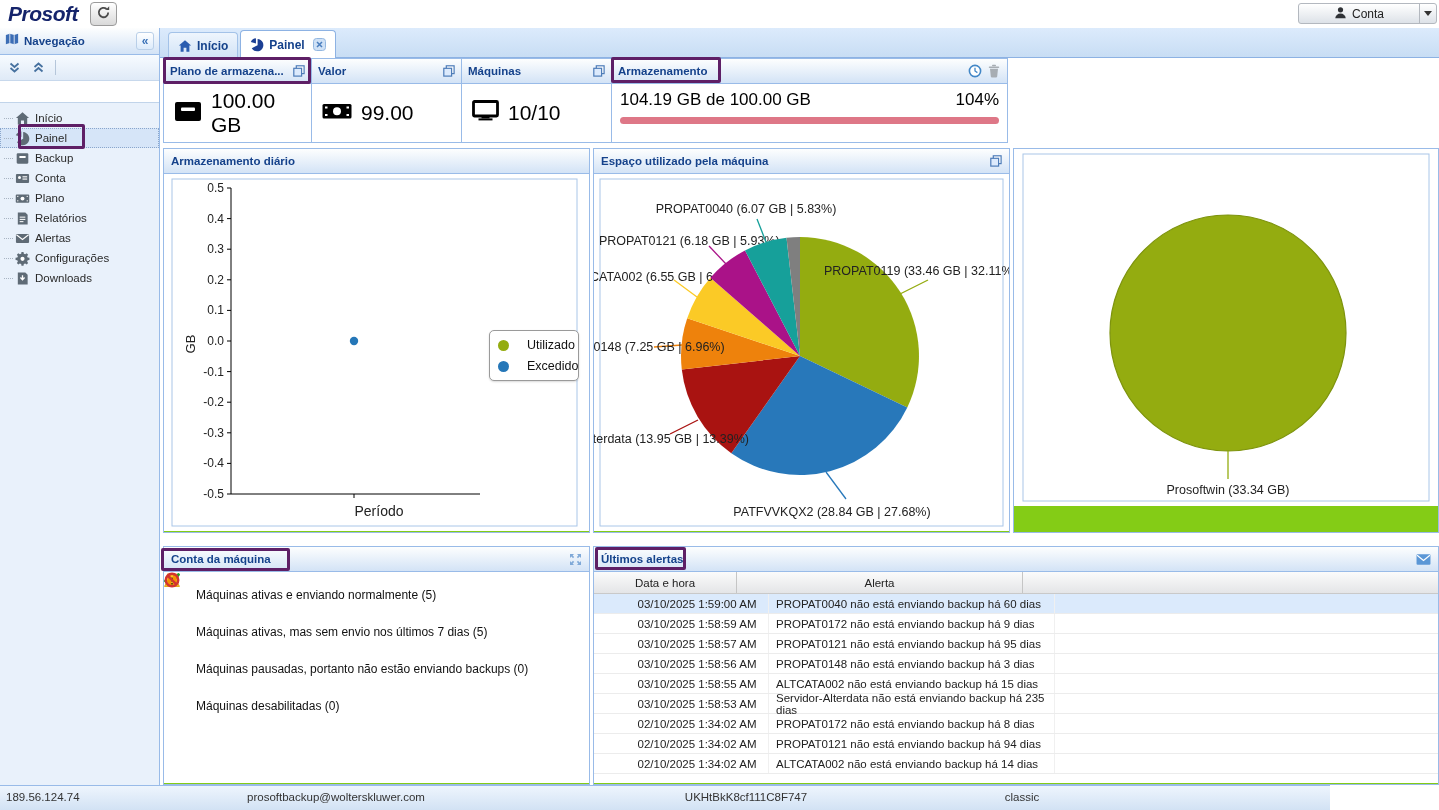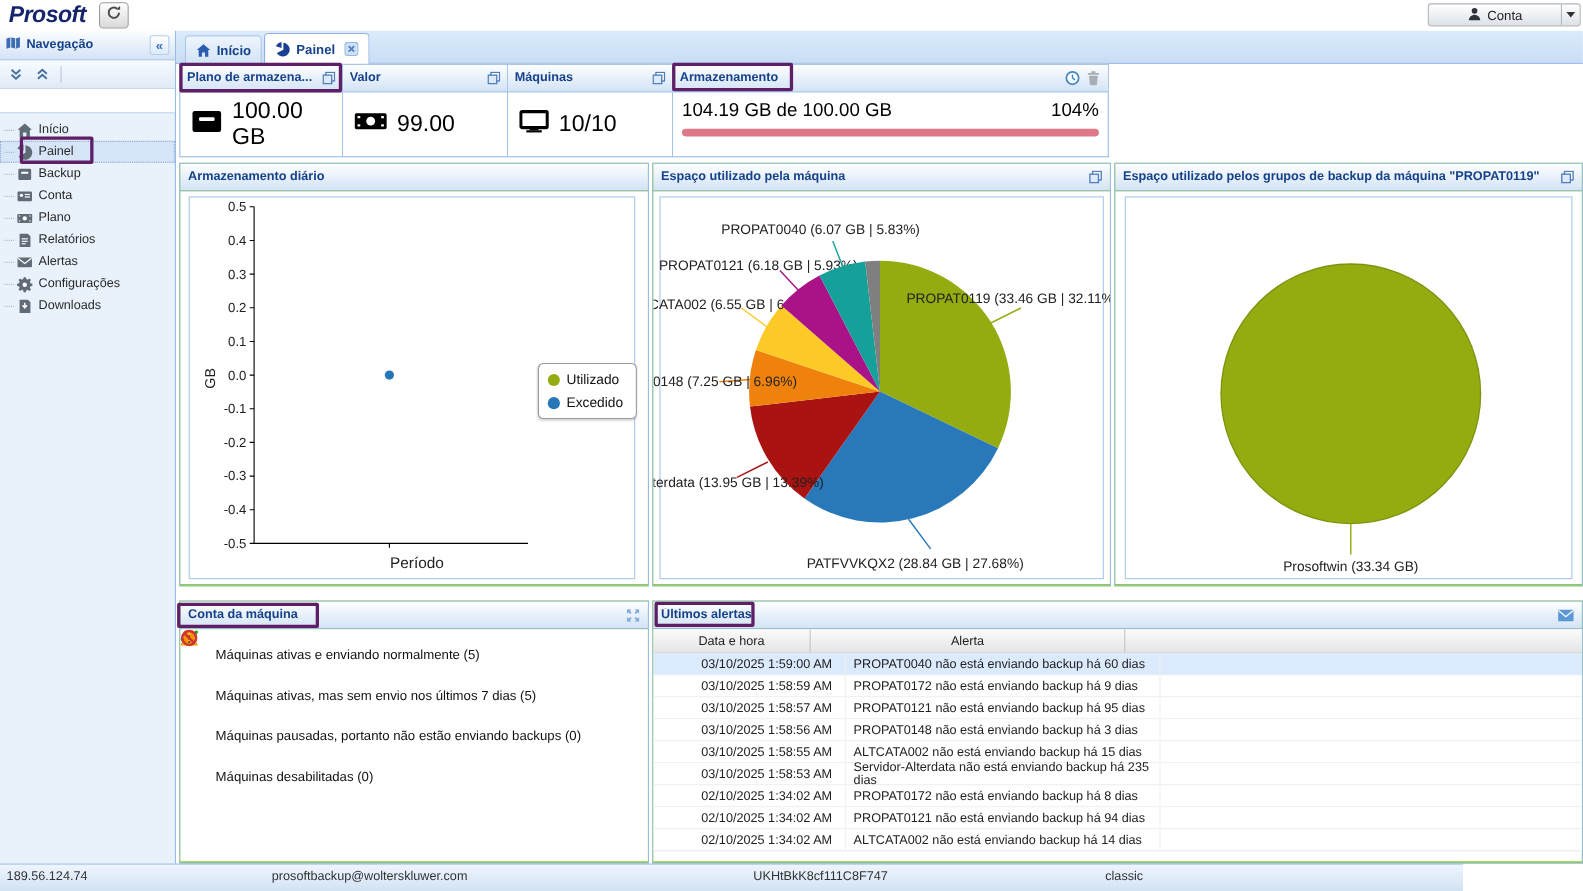--- a/index.html
+++ b/index.html
@@ -60,21 +60,21 @@
 
   
   .portlet { position:absolute; border:1px solid #99bbe8; background:#84cc16; }
   .portlet-h { height:25px; background:linear-gradient(#fdfefe,#d3e3f6); border-bottom:1px solid #99bbe8; display:flex; align-items:center; padding:0 7px; gap:6px; }
   .portlet-title { flex:1; font-size:11.5px; font-weight:bold; color:#15428b; white-space:nowrap; overflow:hidden; }
   .portlet-b { position:relative; width:100%; height:calc(100% - 26px); overflow:hidden; background:#fff; }
   .portlet-b svg { position:absolute; left:0; top:0; }
 
   
   .legend { position:absolute; left:325px; top:156px; width:90px; background:#fff; border:1px solid #9a9a9a; border-radius:5px; padding:7px 8px; display:flex; flex-direction:column; gap:7px; box-shadow:0 1px 2px rgba(0,0,0,0.15); }
-  .legend-row { display:flex; align-items:center; gap:6px; font-size:12.5px; color:#111; }
+  .legend-row { display:flex; align-items:center; gap:18px; font-size:12.5px; color:#111; }
   .legend-dot { width:11px; height:11px; border-radius:50%; flex:none; }
 
   
   #status-list { padding-top:4px; }
   .status-row { height:37px; display:flex; align-items:center; gap:9px; padding-left:7px; font-size:12px; color:#111; }
   .status-ic { width:16px; height:16px; flex:none; display:flex; align-items:center; justify-content:center; }
 
   
   #alerts-table { position:absolute; left:0; top:0; width:100%; }
   .gh { display:flex; height:22px; background:linear-gradient(#fbfbfb,#e4e5e7); border-bottom:1px solid #c9c9c9; font-size:11.5px; color:#222; }
@@ -454,29 +454,20 @@
             <text x="5" y="71" text-anchor="start" font-size="12.5" fill="#222">PROPAT0121 (6.18 GB | 5.93%)</text>
             <path d="M206,182 L151.0,76.4 A119,119 0 0 1 192.5,63.8 Z" fill="#16a09a"></path>
             <line x1="172" y1="68" x2="163" y2="45" stroke="#16a09a" stroke-width="1.3"></line>
             <text x="152" y="39" text-anchor="middle" font-size="12.5" fill="#222">PROPAT0040 (6.07 GB | 5.83%)</text>
             <path d="M206,182 L192.5,63.8 A119,119 0 0 1 206.0,63.0 Z" fill="#7f7f7f"></path>
           </svg>
       </div>
     </div>
 
     <div class="portlet" style="left:853px;top:120px;width:426px;height:385px">
-      <div class="portlet-h">
-        <span class="portlet-title">Espaço utilizado pelos grupos de backup da máquina "PROPAT0119"</span>
-        <span class="hicon">
-          <svg width="12" height="12" viewBox="0 0 12 12">
-              <rect x="3.3" y="0.8" width="7.8" height="7.8" fill="#fff" stroke="#4d7cb8" stroke-width="1.2"></rect>
-              <rect x="0.8" y="3.3" width="7.8" height="7.8" fill="#dceafc" stroke="#4d7cb8" stroke-width="1.2"></rect>
-            </svg>
-        </span>
-      </div>
       <div class="portlet-b">
         <svg id="group-svg" width="424" height="357">
             <rect x="9" y="5" width="406" height="347" fill="none" stroke="#a9c6e8"></rect>
             <circle cx="214" cy="184" r="118" fill="#94ac10" stroke="#7d930d" stroke-width="1.2"></circle>
             <line x1="214" y1="302" x2="214" y2="330" stroke="#94ac10" stroke-width="1.3"></line>
             <text x="214" y="345" text-anchor="middle" font-size="12.5" fill="#222">Prosoftwin (33.34 GB)</text>
           </svg>
       </div>
     </div>
 

